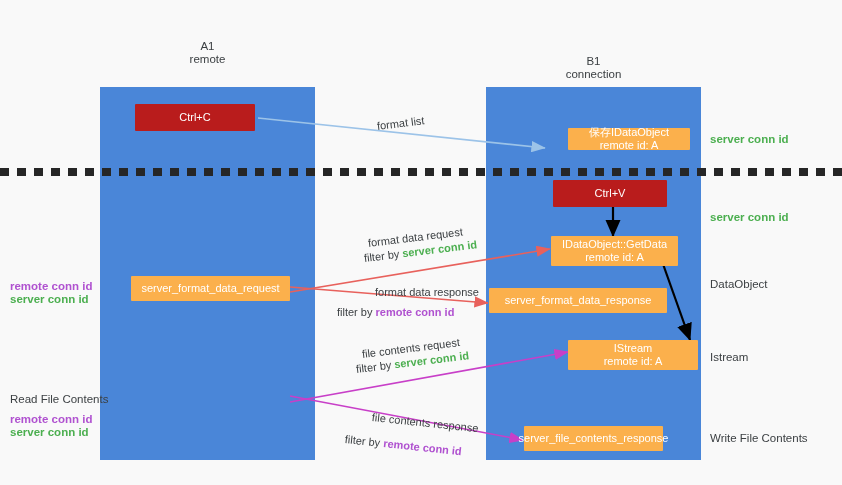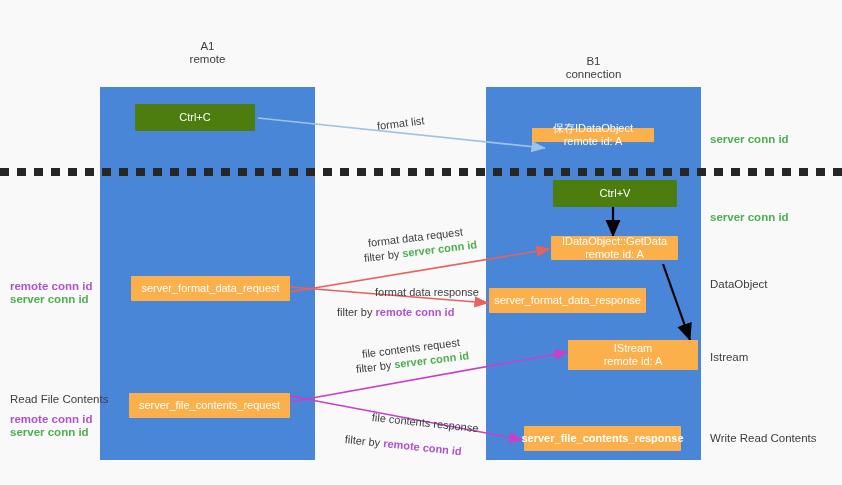--- a/index.html
+++ b/index.html
@@ -37,21 +37,21 @@
     position:absolute; left:0px; right:0px; top:168px; height:8px;
     background-image: repeating-linear-gradient(to right,
       #262626 0px, #262626 9px, transparent 9px, transparent 17px);
   }
 
   .box {
     position:absolute; display:flex; align-items:center; justify-content:center;
     text-align:center; color:#ffffff; font-size:11px; line-height:13px;
     white-space:pre-line; border-radius:1px;
   }
-  .box.green  { background:#4d7c0f; }
+  .box.green  { background:#b91c1c; }
   .box.orange { background:#fbb04c; }
 
   .note {
     position:absolute; font-size:11.5px; line-height:14px; color:#3c4043;
     white-space:pre-line;
   }
   .note.bold-green  { color:#4caf50; font-weight:bold; }
   .note.bold-purple { color:#b052d0; font-weight:bold; }
 
   .flt { position:absolute; font-size:11px; line-height:14px; color:#3c4043; white-space:nowrap; }
@@ -100,38 +100,37 @@
     <line x1="290" y1="287" x2="488" y2="303" stroke="#e8615c" stroke-width="1.6" marker-end="url(#ah-red)"></line>
 
     <line x1="663" y1="264" x2="690" y2="340" stroke="#000000" stroke-width="2.2" marker-end="url(#ah-blk)"></line>
 
     <line x1="290" y1="402" x2="568" y2="352" stroke="#c83fc8" stroke-width="1.6" marker-end="url(#ah-mag)"></line>
     <line x1="290" y1="396" x2="523" y2="440" stroke="#c83fc8" stroke-width="1.6" marker-end="url(#ah-mag)"></line>
   </svg>
 
   <div class="box green" style="left:135px; top:104px; width:120px; height:27px;">Ctrl+C</div>
 
-  <div class="box orange" style="left:532px; top:128px; width:122px; height:14px;">保存IDataObject
+  <div class="box orange" style="left:568px; top:128px; width:122px; height:22px;">保存IDataObject
 remote id: A</div>
 
-  <div class="box green" style="left:553px; top:180px; width:124px; height:27px;">Ctrl+V</div>
+  <div class="box green" style="left:553px; top:180px; width:114px; height:27px;">Ctrl+V</div>
 
-  <div class="box orange" style="left:551px; top:236px; width:127px; height:24px;">IDataObject::GetData
+  <div class="box orange" style="left:551px; top:236px; width:127px; height:30px;">IDataObject::GetData
 remote id: A</div>
 
   <div class="box orange" style="left:131px; top:276px; width:159px; height:25px;">server_format_data_request</div>
 
-  <div class="box orange" style="left:489px; top:288px; width:157px; height:25px;">server_format_data_response</div>
+  <div class="box orange" style="left:489px; top:288px; width:178px; height:25px;">server_format_data_response</div>
 
   <div class="box orange" style="left:568px; top:340px; width:130px; height:30px;">IStream
 remote id: A</div>
 
-  <div class="box orange" style="left:129px; top:393px; width:161px; height:25px;">server_file_contents_request</div>
 
-  <div class="box orange" style="left:524px; top:426px; width:157px; height:25px;font-weight:bold;">server_file_contents_response</div>
+  <div class="box orange" style="left:524px; top:426px; width:139px; height:25px;">server_file_contents_response</div>
 
   <div class="divider"></div>
 
   <div class="flt rot-up" style="left:377px; top:119px;">format list</div>
 
   <div class="flt rot-up" style="left:368px; top:236px;">format data request</div>
   <div class="flt rot-up" style="left:364px; top:251px;">
     <span>filter by </span><span class="g">server conn id</span>
   </div>
 
@@ -147,21 +146,21 @@
 
   <div class="flt rot-dn" style="left:372px; top:410px;">file contents response</div>
   <div class="flt rot-dn" style="left:345px; top:432px;">
     <span>filter by </span><span class="p">remote conn id</span>
   </div>
 
   <div class="note bold-green" style="left:710px; top:132px;">server conn id</div>
   <div class="note bold-green" style="left:710px; top:210px;">server conn id</div>
   <div class="note" style="left:710px; top:245px;margin-top:32px;">DataObject</div>
   <div class="note" style="left:710px; top:350px;">Istream</div>
-  <div class="note" style="left:710px; top:431px;">Write Read Contents</div>
+  <div class="note" style="left:710px; top:431px;">Write File Contents</div>
 
   <div class="note bold-purple" style="left:10px; top:279px;">remote conn id</div>
   <div class="note bold-green" style="left:10px; top:292px;">server conn id</div>
 
   <div class="note" style="left:10px; top:392px;">Read File Contents</div>
   <div class="note bold-purple" style="left:10px; top:412px;">remote conn id</div>
   <div class="note bold-green" style="left:10px; top:425px;">server conn id</div>
 
 </div>
 

